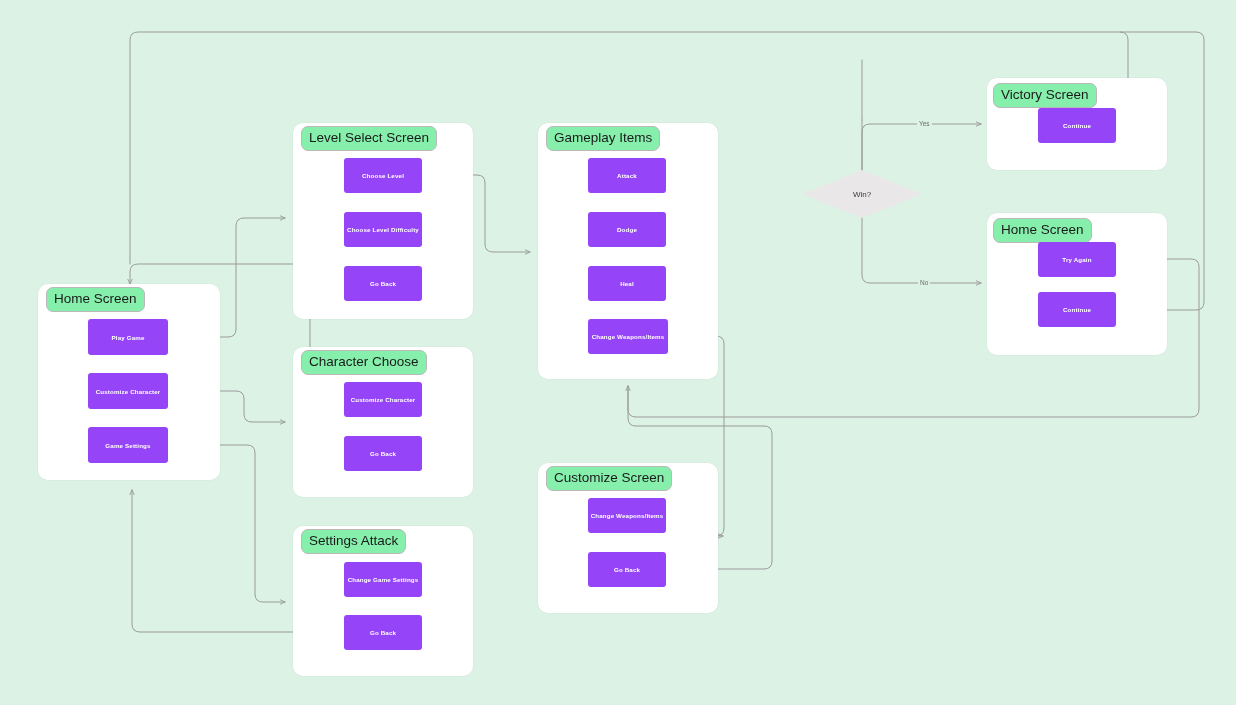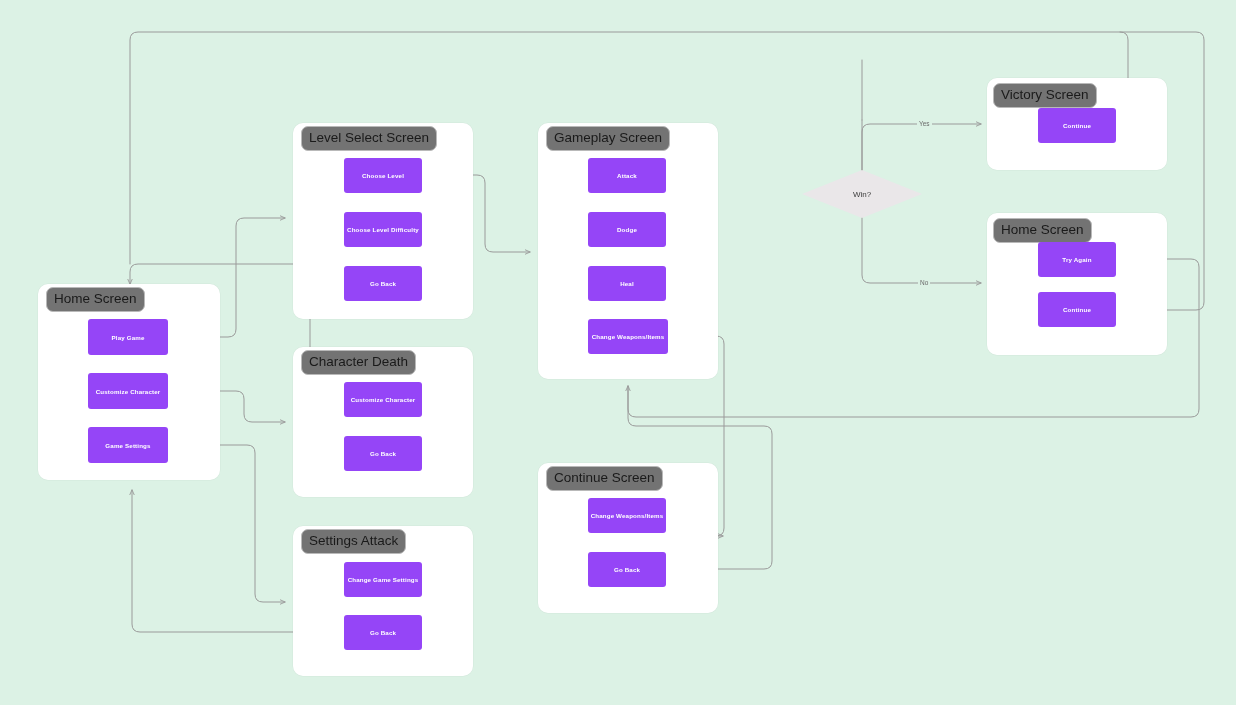--- a/index.html
+++ b/index.html
@@ -24,21 +24,21 @@
     pointer-events: none;
   }
   .screen-card {
     position: absolute;
     background: #ffffff;
     border-radius: 10px;
     box-shadow: 0 0 0 0.5px rgba(0,0,0,0.04);
   }
   .screen-title {
     position: absolute;
-    background: #737373;
+    background: #86efac;
     border: 1px solid #b9b9b9;
     border-radius: 7px;
     color: #1a1a1a;
     font-size: 13.5px;
     line-height: 1;
     padding: 4px 7px 5px 7px;
     white-space: nowrap;
   }
   .btn {
     position: absolute;
@@ -126,38 +126,38 @@
   <div class="btn" style="left:88px; top:373px; width:80px; height:36px;">Customize Character</div>
   <div class="btn" style="left:88px; top:427px; width:80px; height:36px;">Game Settings</div>
 
   <div class="screen-card" style="left:293px; top:123px; width:180px; height:196px;"></div>
   <div class="screen-title" style="left:301px; top:126px;">Level Select Screen</div>
   <div class="btn" style="left:344px; top:158px; width:78px; height:35px;">Choose Level</div>
   <div class="btn" style="left:344px; top:212px; width:78px; height:35px;">Choose Level Difficulty</div>
   <div class="btn" style="left:344px; top:266px; width:78px; height:35px;">Go Back</div>
 
   <div class="screen-card" style="left:293px; top:347px; width:180px; height:150px;"></div>
-  <div class="screen-title" style="left:301px; top:350px;">Character Death</div>
+  <div class="screen-title" style="left:301px; top:350px;">Character Choose</div>
   <div class="btn" style="left:344px; top:382px; width:78px; height:35px;">Customize Character</div>
   <div class="btn" style="left:344px; top:436px; width:78px; height:35px;">Go Back</div>
 
   <div class="screen-card" style="left:293px; top:526px; width:180px; height:150px;"></div>
   <div class="screen-title" style="left:301px; top:529px;">Settings Attack</div>
   <div class="btn" style="left:344px; top:562px; width:78px; height:35px;">Change Game Settings</div>
   <div class="btn" style="left:344px; top:615px; width:78px; height:35px;">Go Back</div>
 
   <div class="screen-card" style="left:538px; top:123px; width:180px; height:256px;"></div>
-  <div class="screen-title" style="left:546px; top:126px;">Gameplay Screen</div>
+  <div class="screen-title" style="left:546px; top:126px;">Gameplay Items</div>
   <div class="btn" style="left:588px; top:158px; width:78px; height:35px;">Attack</div>
   <div class="btn" style="left:588px; top:212px; width:78px; height:35px;">Dodge</div>
   <div class="btn" style="left:588px; top:266px; width:78px; height:35px;">Heal</div>
   <div class="btn" style="left:588px; top:319px; width:80px; height:35px;">Change Weapons/Items</div>
 
   <div class="screen-card" style="left:538px; top:463px; width:180px; height:150px;"></div>
-  <div class="screen-title" style="left:546px; top:466px;">Continue Screen</div>
+  <div class="screen-title" style="left:546px; top:466px;">Customize Screen</div>
   <div class="btn" style="left:588px; top:498px; width:78px; height:35px;">Change Weapons/Items</div>
   <div class="btn" style="left:588px; top:552px; width:78px; height:35px;">Go Back</div>
 
   <div class="diamond" style="left:802px; top:170px; width:120px; height:48px;">Win?</div>
 
   <div class="edge-label" style="left:917px; top:120px;">Yes</div>
   <div class="edge-label" style="left:918px; top:279px;">No</div>
 
   <div class="screen-card" style="left:987px; top:78px; width:180px; height:92px;"></div>
   <div class="screen-title" style="left:993px; top:83px;">Victory Screen</div>

